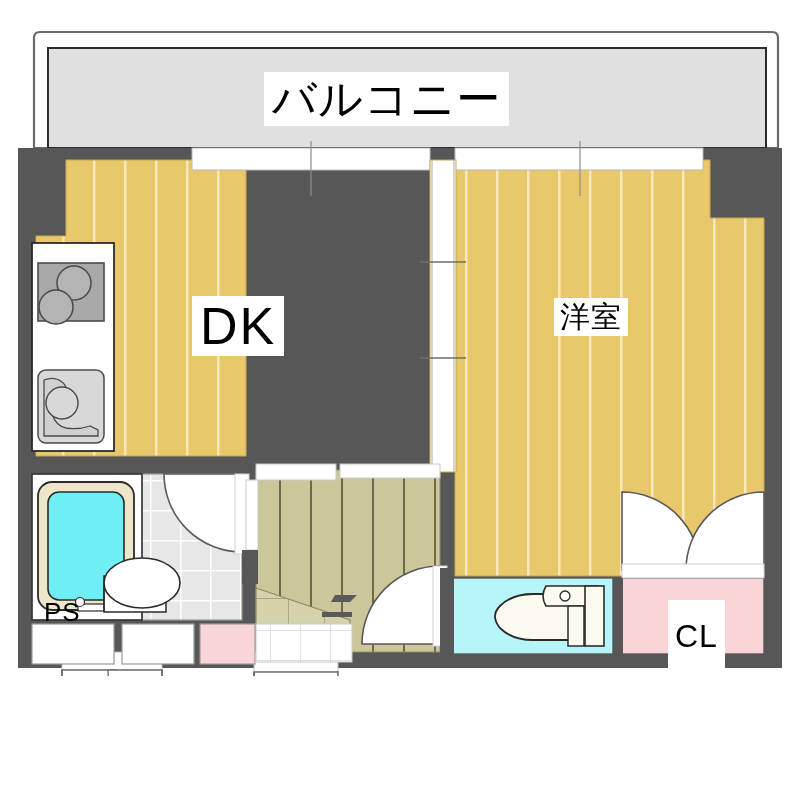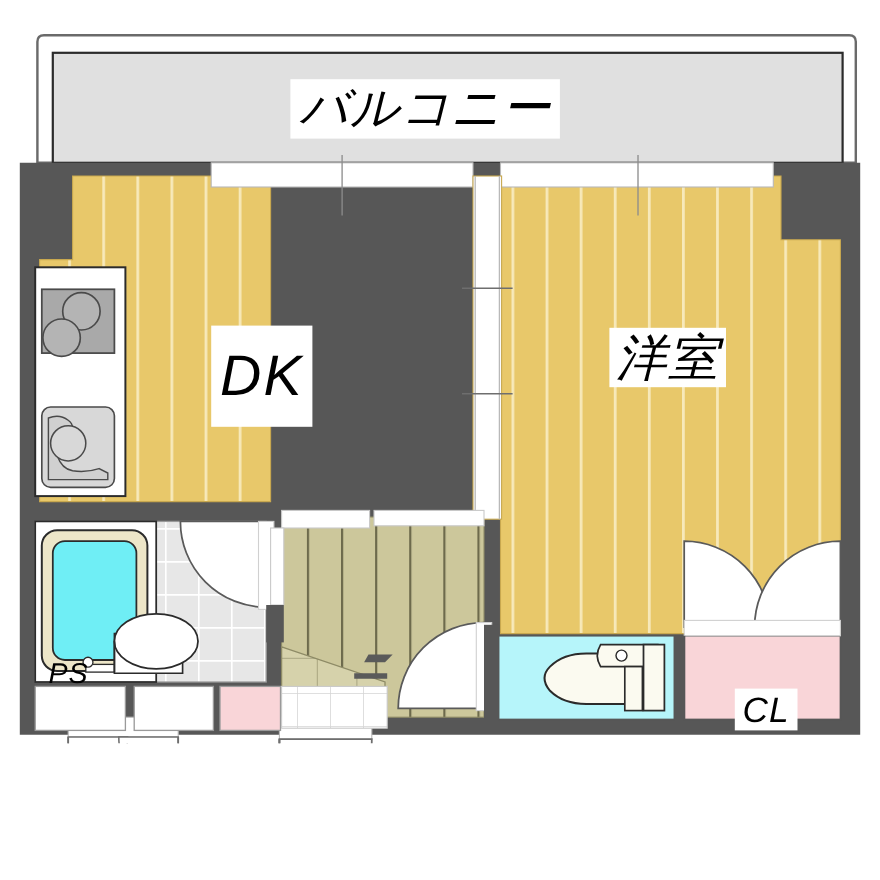--- a/index.html
+++ b/index.html
@@ -10,21 +10,20 @@
   }
   body {
     font-family: "Liberation Sans", sans-serif;
   }
   #plan {
     position: relative;
     width: 800px;
     height: 676px;
     background: #ffffff;
     overflow: hidden;
-    font-style: italic;
   }
   #plan svg {
     display: block;
     width: 800px;
     height: 800px;
   }
   .room-label {
     position: absolute;
     background: #ffffff;
     color: #000000;
@@ -34,32 +33,31 @@
     font-weight: 400;
   }
   .lbl-balcony {
     font-size: 44px;
     letter-spacing: 1px;
     padding: 5px 8px;
   }
   .lbl-dk {
     font-size: 52px;
     letter-spacing: 2px;
-    padding: 20px 8px;
+    padding: 4px 8px;
   }
   .lbl-yoshitsu {
-    font-size: 46px;
+    font-size: 30px;
     letter-spacing: 1px;
     padding: 4px 6px;
   }
   .lbl-cl {
     font-size: 32px;
     letter-spacing: 1px;
-    padding: 3px 7px;
-    margin-top: 26px;
+    padding: 20px 7px;
   }
   .lbl-ps {
     font-size: 26px;
     letter-spacing: 1px;
     padding: 1px 4px;
     background: transparent;
   }
 </style>
 </head>
 <body>

